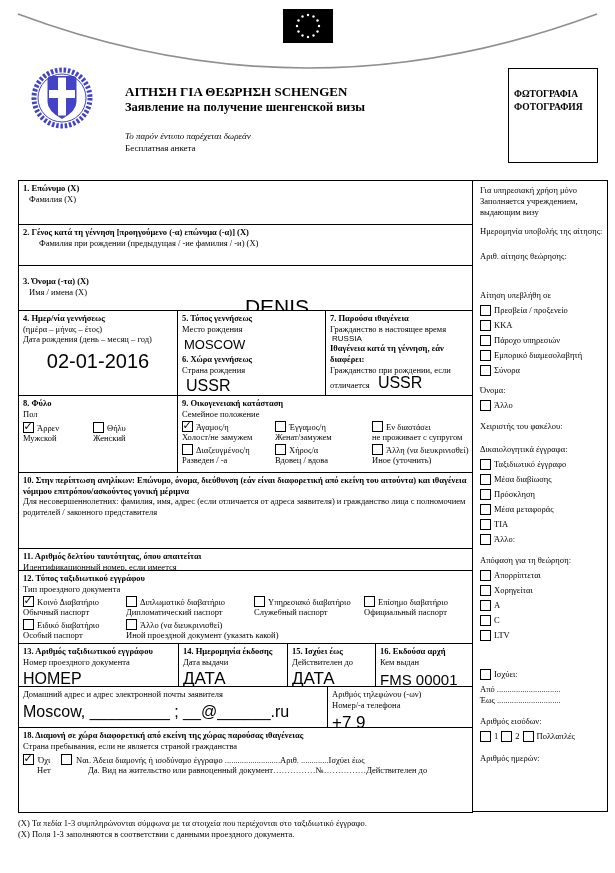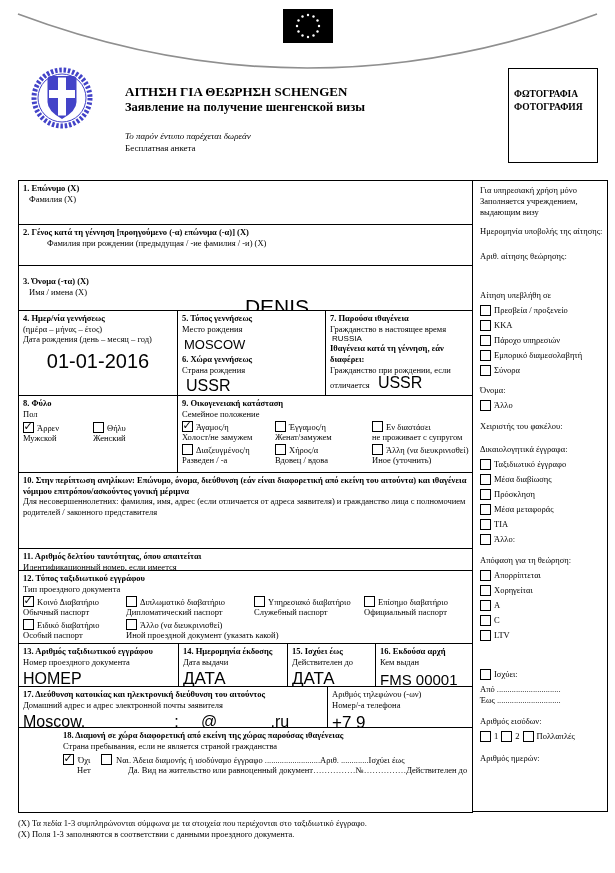--- a/index.html
+++ b/index.html
@@ -15,21 +15,21 @@
   .t3{font-style:italic;font-size:9px;margin-top:16px;line-height:1.3;}
   .t4{font-size:9px;line-height:1.3;}
   #photobox{position:absolute;left:508px;top:68px;width:90px;height:95px;border:1.5px solid #000;
             box-sizing:border-box;padding:19px 0 0 5px;font-weight:bold;font-size:9.5px;line-height:1.35;}
   
   #maintable{position:absolute;left:18px;top:180px;width:455px;border:1px solid #000;box-sizing:border-box;background:#fff;}
   .row{position:relative;border-bottom:1px solid #000;box-sizing:border-box;overflow:hidden;padding:2px 4px;}
   .row.nopad{padding:0;}
   .row:last-child{border-bottom:none;}
   #r1{height:44px;} #r2{height:41px;} #r3{height:45px;} #r47{height:85px;} #r89{height:77px;}
-  #r10{height:76px;} #r11{height:22px;} #r12{height:73px;} #r1316{height:43px;} #r17{height:41px;} #r18{height:84px;margin-left:40px;}
+  #r10{height:76px;} #r11{height:22px;} #r12{height:73px;} #r1316{height:43px;} #r17{height:41px;} #r18{height:84px;}
   .cols{display:flex;height:100%;}
   .cell{box-sizing:border-box;border-right:1px solid #000;padding:2px 4px;position:relative;overflow:hidden;}
   .cell:last-child{border-right:none;}
   .c4{width:159px;flex:0 0 auto;} .c56{width:148px;flex:0 0 auto;} .c7{flex:1 1 auto;}
   .c8{width:159px;flex:0 0 auto;} .c9{flex:1 1 auto;}
   .c13{width:160px;flex:0 0 auto;} .c14{width:109px;flex:0 0 auto;} .c15{width:88px;flex:0 0 auto;} .c16{flex:1 1 auto;}
   .c17{width:309px;flex:0 0 auto;} .cphone{flex:1 1 auto;}
   .el{font-weight:bold;font-size:8.5px;line-height:1.25;}
   .ru{font-size:8.5px;line-height:1.25;}
   .val{font-family:"Liberation Sans","DejaVu Sans",sans-serif;}
@@ -117,36 +117,36 @@
 
   <div id="maintable">
 
     <div class="row" id="r1">
       <div class="el">1. Επώνυμο (X)</div>
       <div class="ru" style="margin-left:6px">Фамилия (X)</div>
     </div>
 
     <div class="row" id="r2">
       <div class="el">2. Γένος κατά τη γέννηση [προηγούμενο (-α) επώνυμα (-α)] (X)</div>
-      <div class="ru" style="margin-left:24px">Фамилия при рождении (предыдущая / -ие фамилия / -и) (X)</div>
+      <div class="ru" style="margin-left:16px">Фамилия при рождении (предыдущая / -ие фамилия / -и) (X)</div>
     </div>
 
     <div class="row" id="r3">
       <div class="el" style="margin-top:8px">3. Όνομα (-τα) (X)</div>
       <div class="ru" style="margin-left:6px">Имя / имена (X)</div>
       <div class="val" id="v3">DENIS</div>
     </div>
 
     <div class="row nopad" id="r47">
       <div class="cols">
         <div class="cell c4">
           <div class="el">4. Ημερ/νία γεννήσεως</div>
           <div class="ru">(ημέρα – μήνας – έτος)</div>
           <div class="ru">Дата рождения  (день – месяц – год)</div>
-          <div class="val" id="v4">01-01-2016</div>
+          <div class="val" id="v4">02-01-2016</div>
         </div>
         <div class="cell c56">
           <div class="el">5. Τόπος γεννήσεως</div>
           <div class="ru">Место рождения</div>
           <div class="val" id="v5">MOSCOW</div>
           <div class="el">6. Χώρα γεννήσεως</div>
           <div class="ru">Страна рождения</div>
           <div class="val" id="v6">USSR</div>
         </div>
         <div class="cell c7">
@@ -319,21 +319,20 @@
           <div class="el">16. Εκδούσα αρχή</div>
           <div class="ru">Кем выдан</div>
           <div class="val" id="v16">FMS 00001</div>
         </div>
       </div>
     </div>
 
     <div class="row nopad" id="r17">
       <div class="cols">
         <div class="cell c17">
-          <div class="el">17. Διεύθυνση κατοικίας και ηλεκτρονική διεύθυνση του αιτούντος</div>
           <div class="ru">Домашний адрес и адрес электронной почты заявителя</div>
           <div class="val" id="v17">Moscow, _________ ; __@______.ru</div>
         </div>
         <div class="cell cphone">
           <div class="ru">Αριθμός τηλεφώνου (-ων)</div>
           <div class="ru">Номер/-а телефона</div>
           <div class="val" id="vphone">+7 9__ ___ __ __</div>
         </div>
       </div>
     </div>

